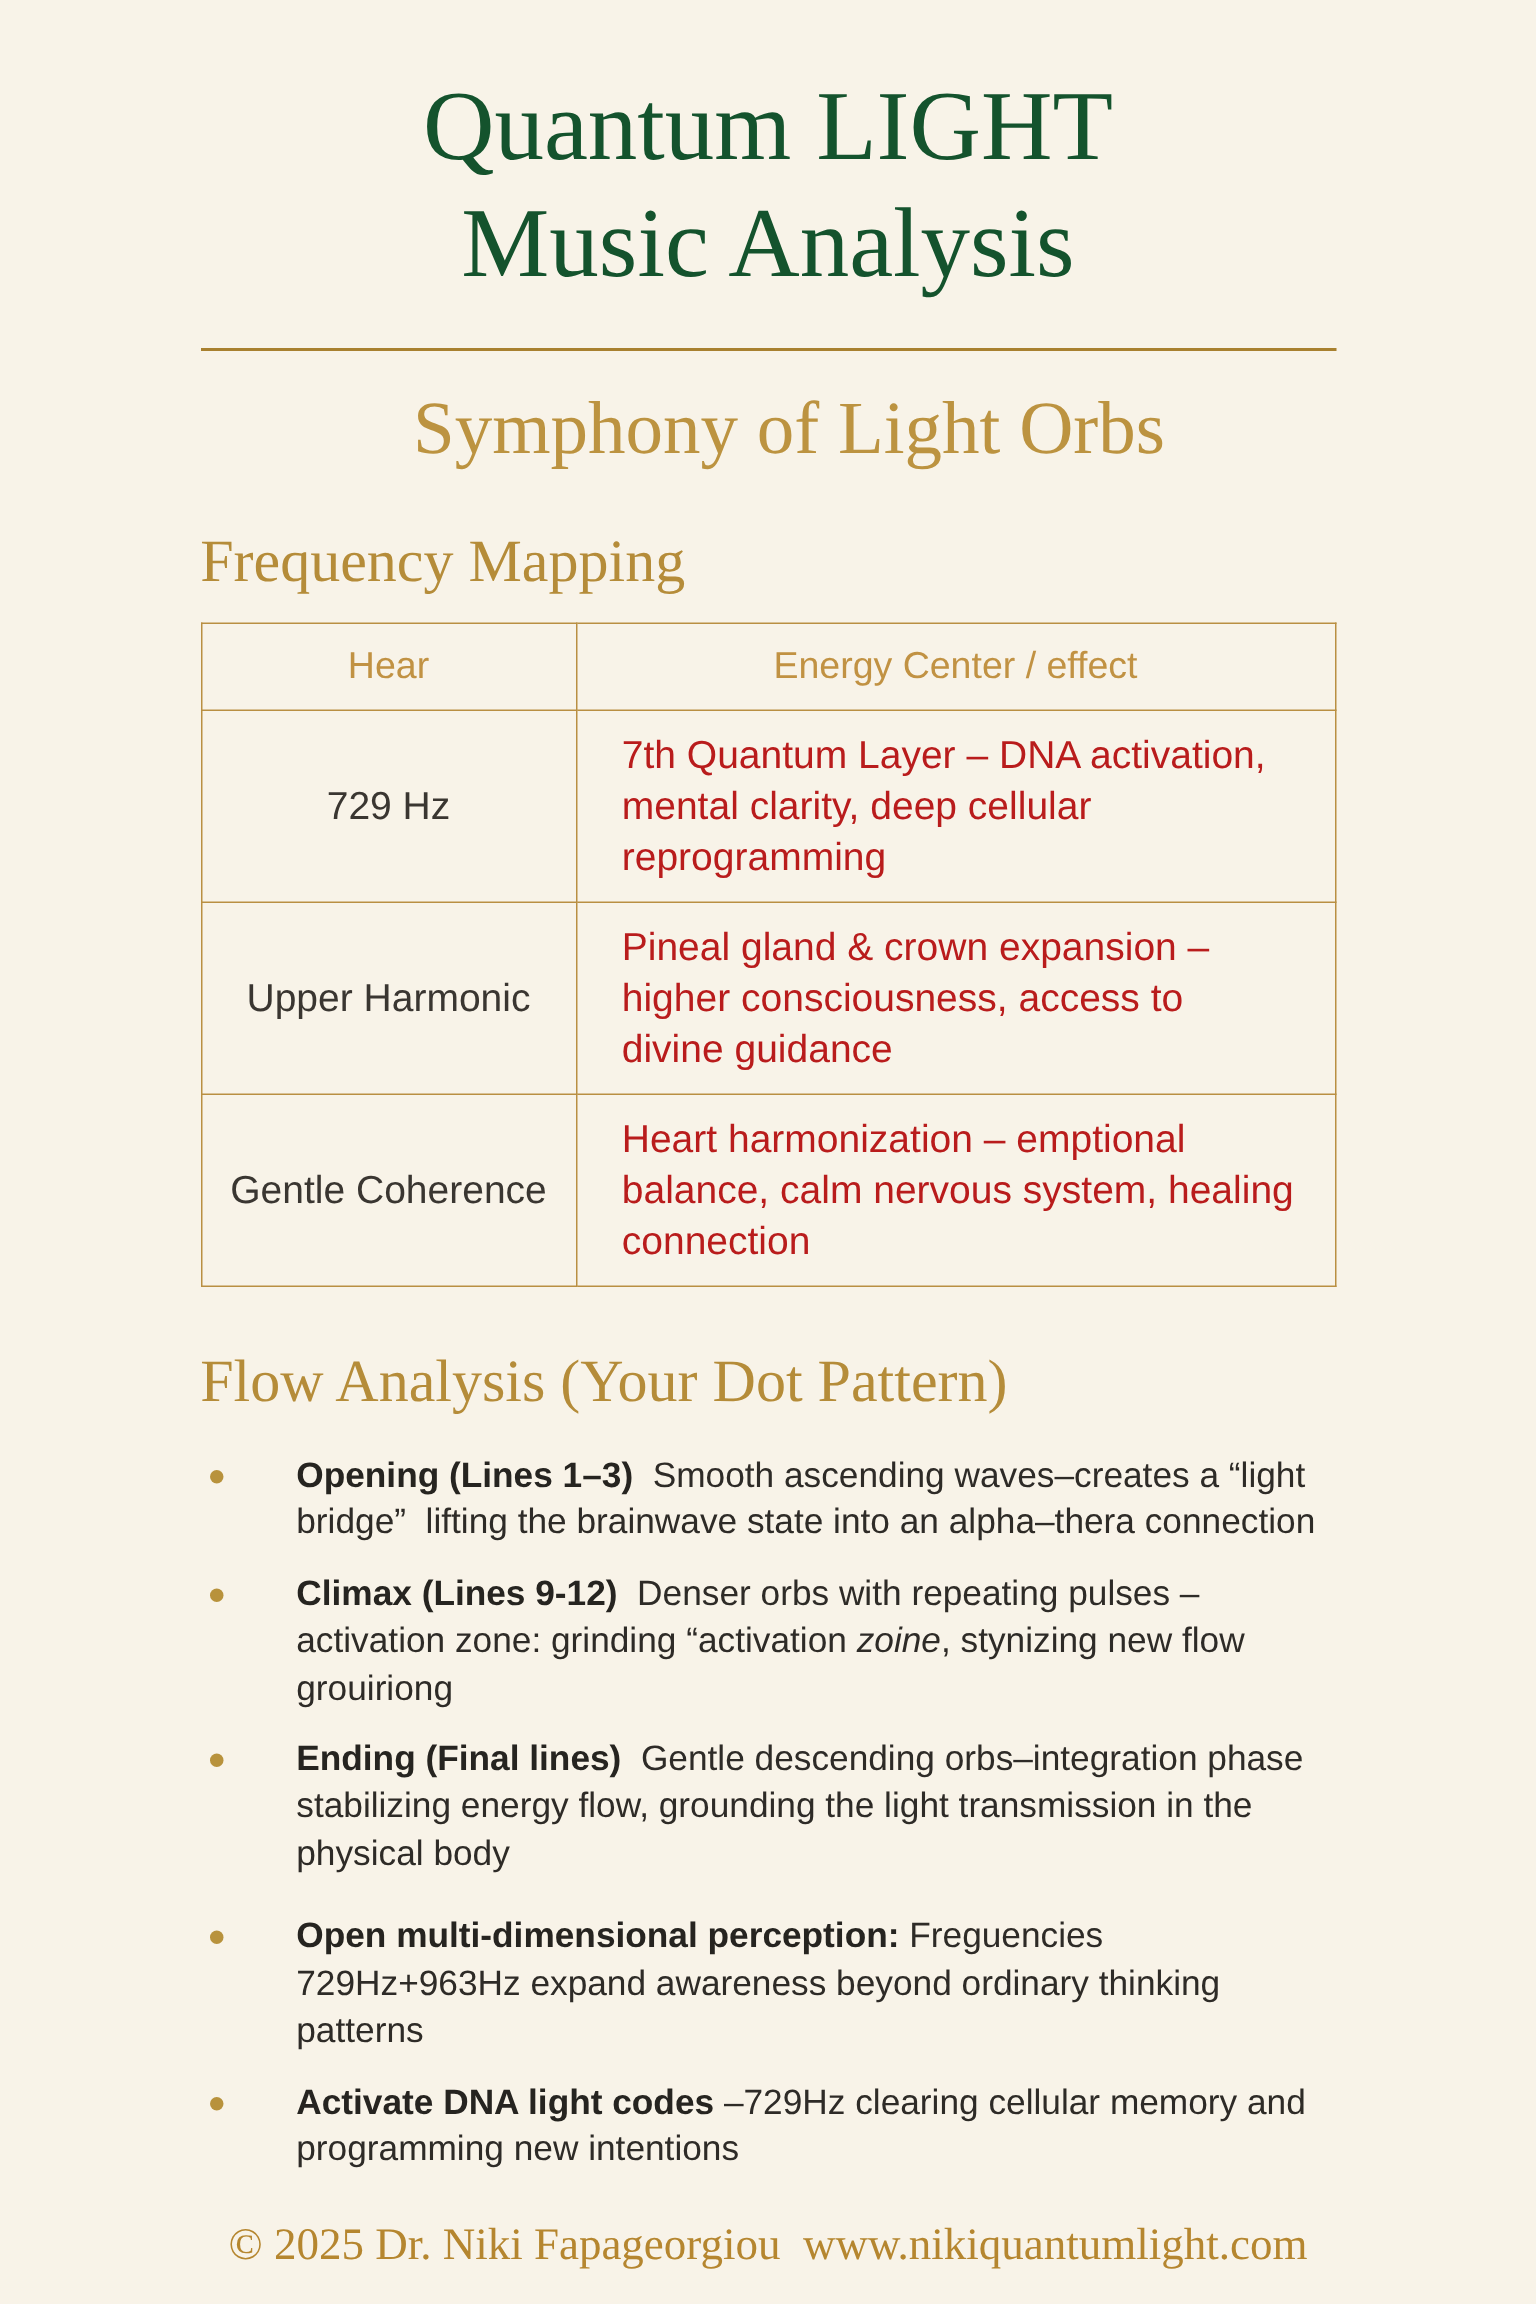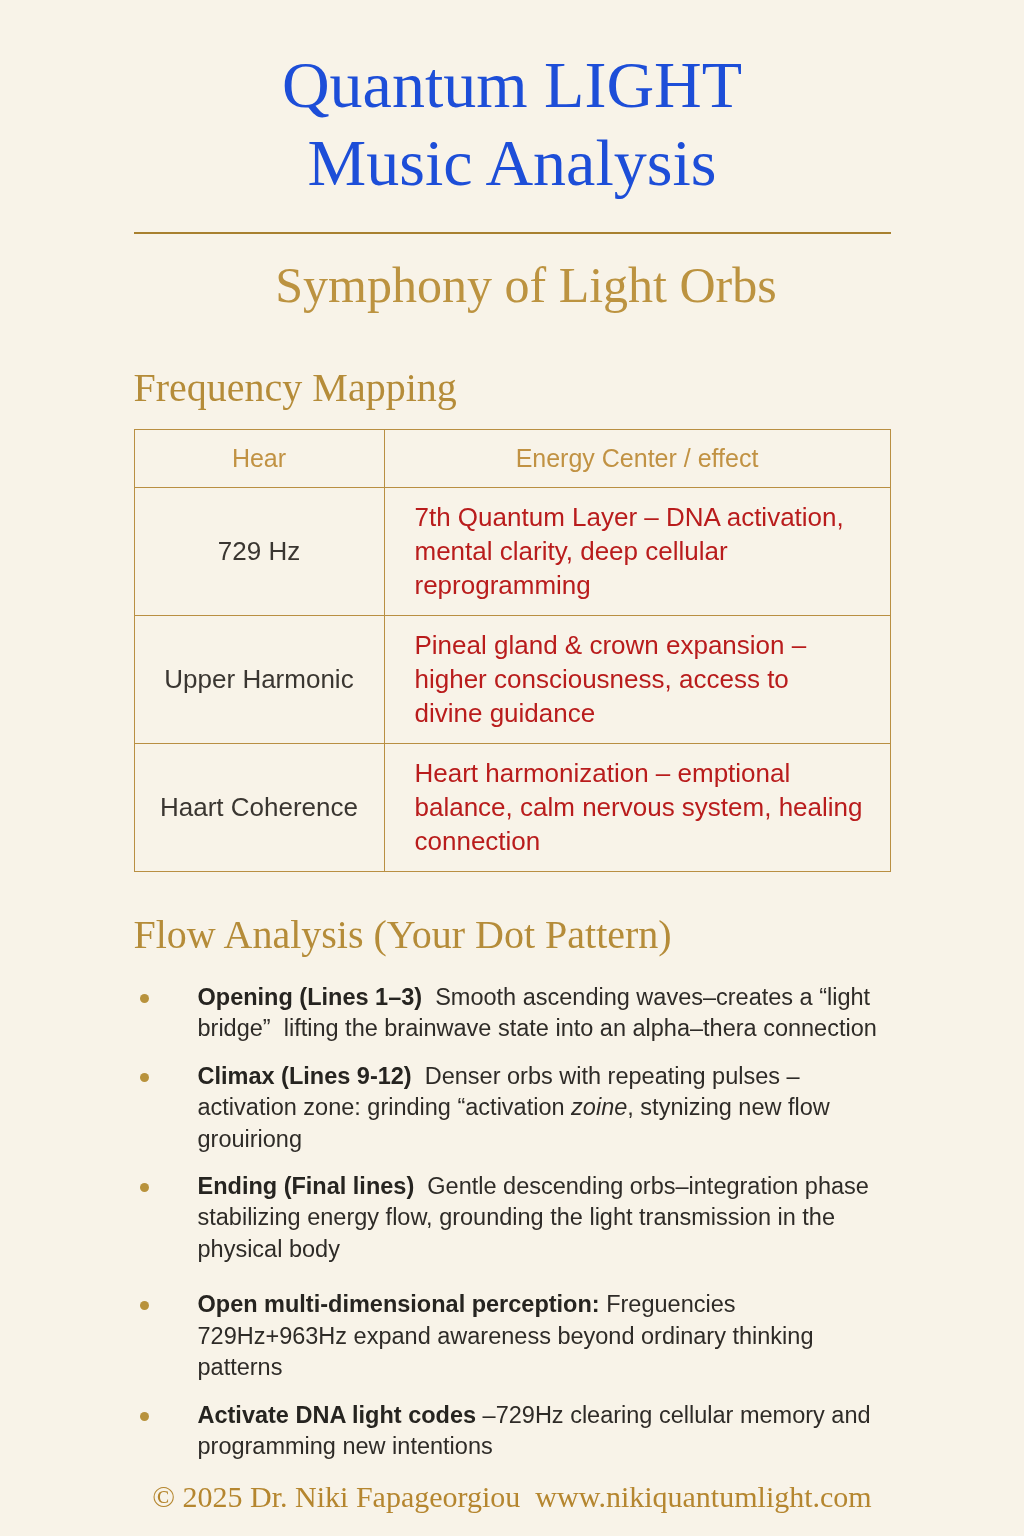--- a/index.html
+++ b/index.html
@@ -9,21 +9,21 @@
     background:#f8f3e8;
     overflow:hidden;
     font-family:"Liberation Sans",sans-serif;
     color:#2e2b27;
   }
   .content{width:757px;margin:0 auto;}
 
   .title{
     margin:46px auto 0;
     text-align:center;
-    color:#1d4ed8;
+    color:#14532d;
     font-family:"Liberation Serif",serif;
     font-weight:400;
     font-size:66px;
     line-height:1.18;
   }
   .title span{display:block;}
 
   .divider{
     width:757px;border:none;
     border-top:2px solid #a8802f;
@@ -42,21 +42,21 @@
   }
 
   .section-heading{
     margin:40px 0 0;
     color:#b58c39;
     font-family:"Liberation Serif",serif;
     font-weight:400;
     font-size:40px;
     line-height:1.15;
   }
-  .section-heading.fm{margin-top:52px;}
+  .section-heading.fm{margin-top:38px;}
   .section-heading.flow{margin-top:40px;}
   .section-heading.benefits{margin-top:34px;}
 
   table.freq{
     margin-top:18px;
     width:757px;
     border-collapse:collapse;
   }
   table.freq th, table.freq td{
     border:1px solid #b98f42;
@@ -151,21 +151,21 @@
       <tbody>
         <tr>
           <td class="c1">729 Hz</td>
           <td class="c2">7th Quantum Layer – DNA activation, mental clarity, deep cellular reprogramming</td>
         </tr>
         <tr>
           <td class="c1">Upper Harmonic</td>
           <td class="c2">Pineal gland &amp; crown expansion – higher consciousness, access to divine guidance</td>
         </tr>
         <tr>
-          <td class="c1">Haart Coherence</td>
+          <td class="c1">Gentle Coherence</td>
           <td class="c2">Heart harmonization – emptional balance, calm nervous system, healing connection</td>
         </tr>
       </tbody>
     </table>
 
     <h3 class="section-heading flow">Flow Analysis (Your Dot Pattern)</h3>
 
     <ul class="bullets">
       <li>
         <span class="dot"></span>

